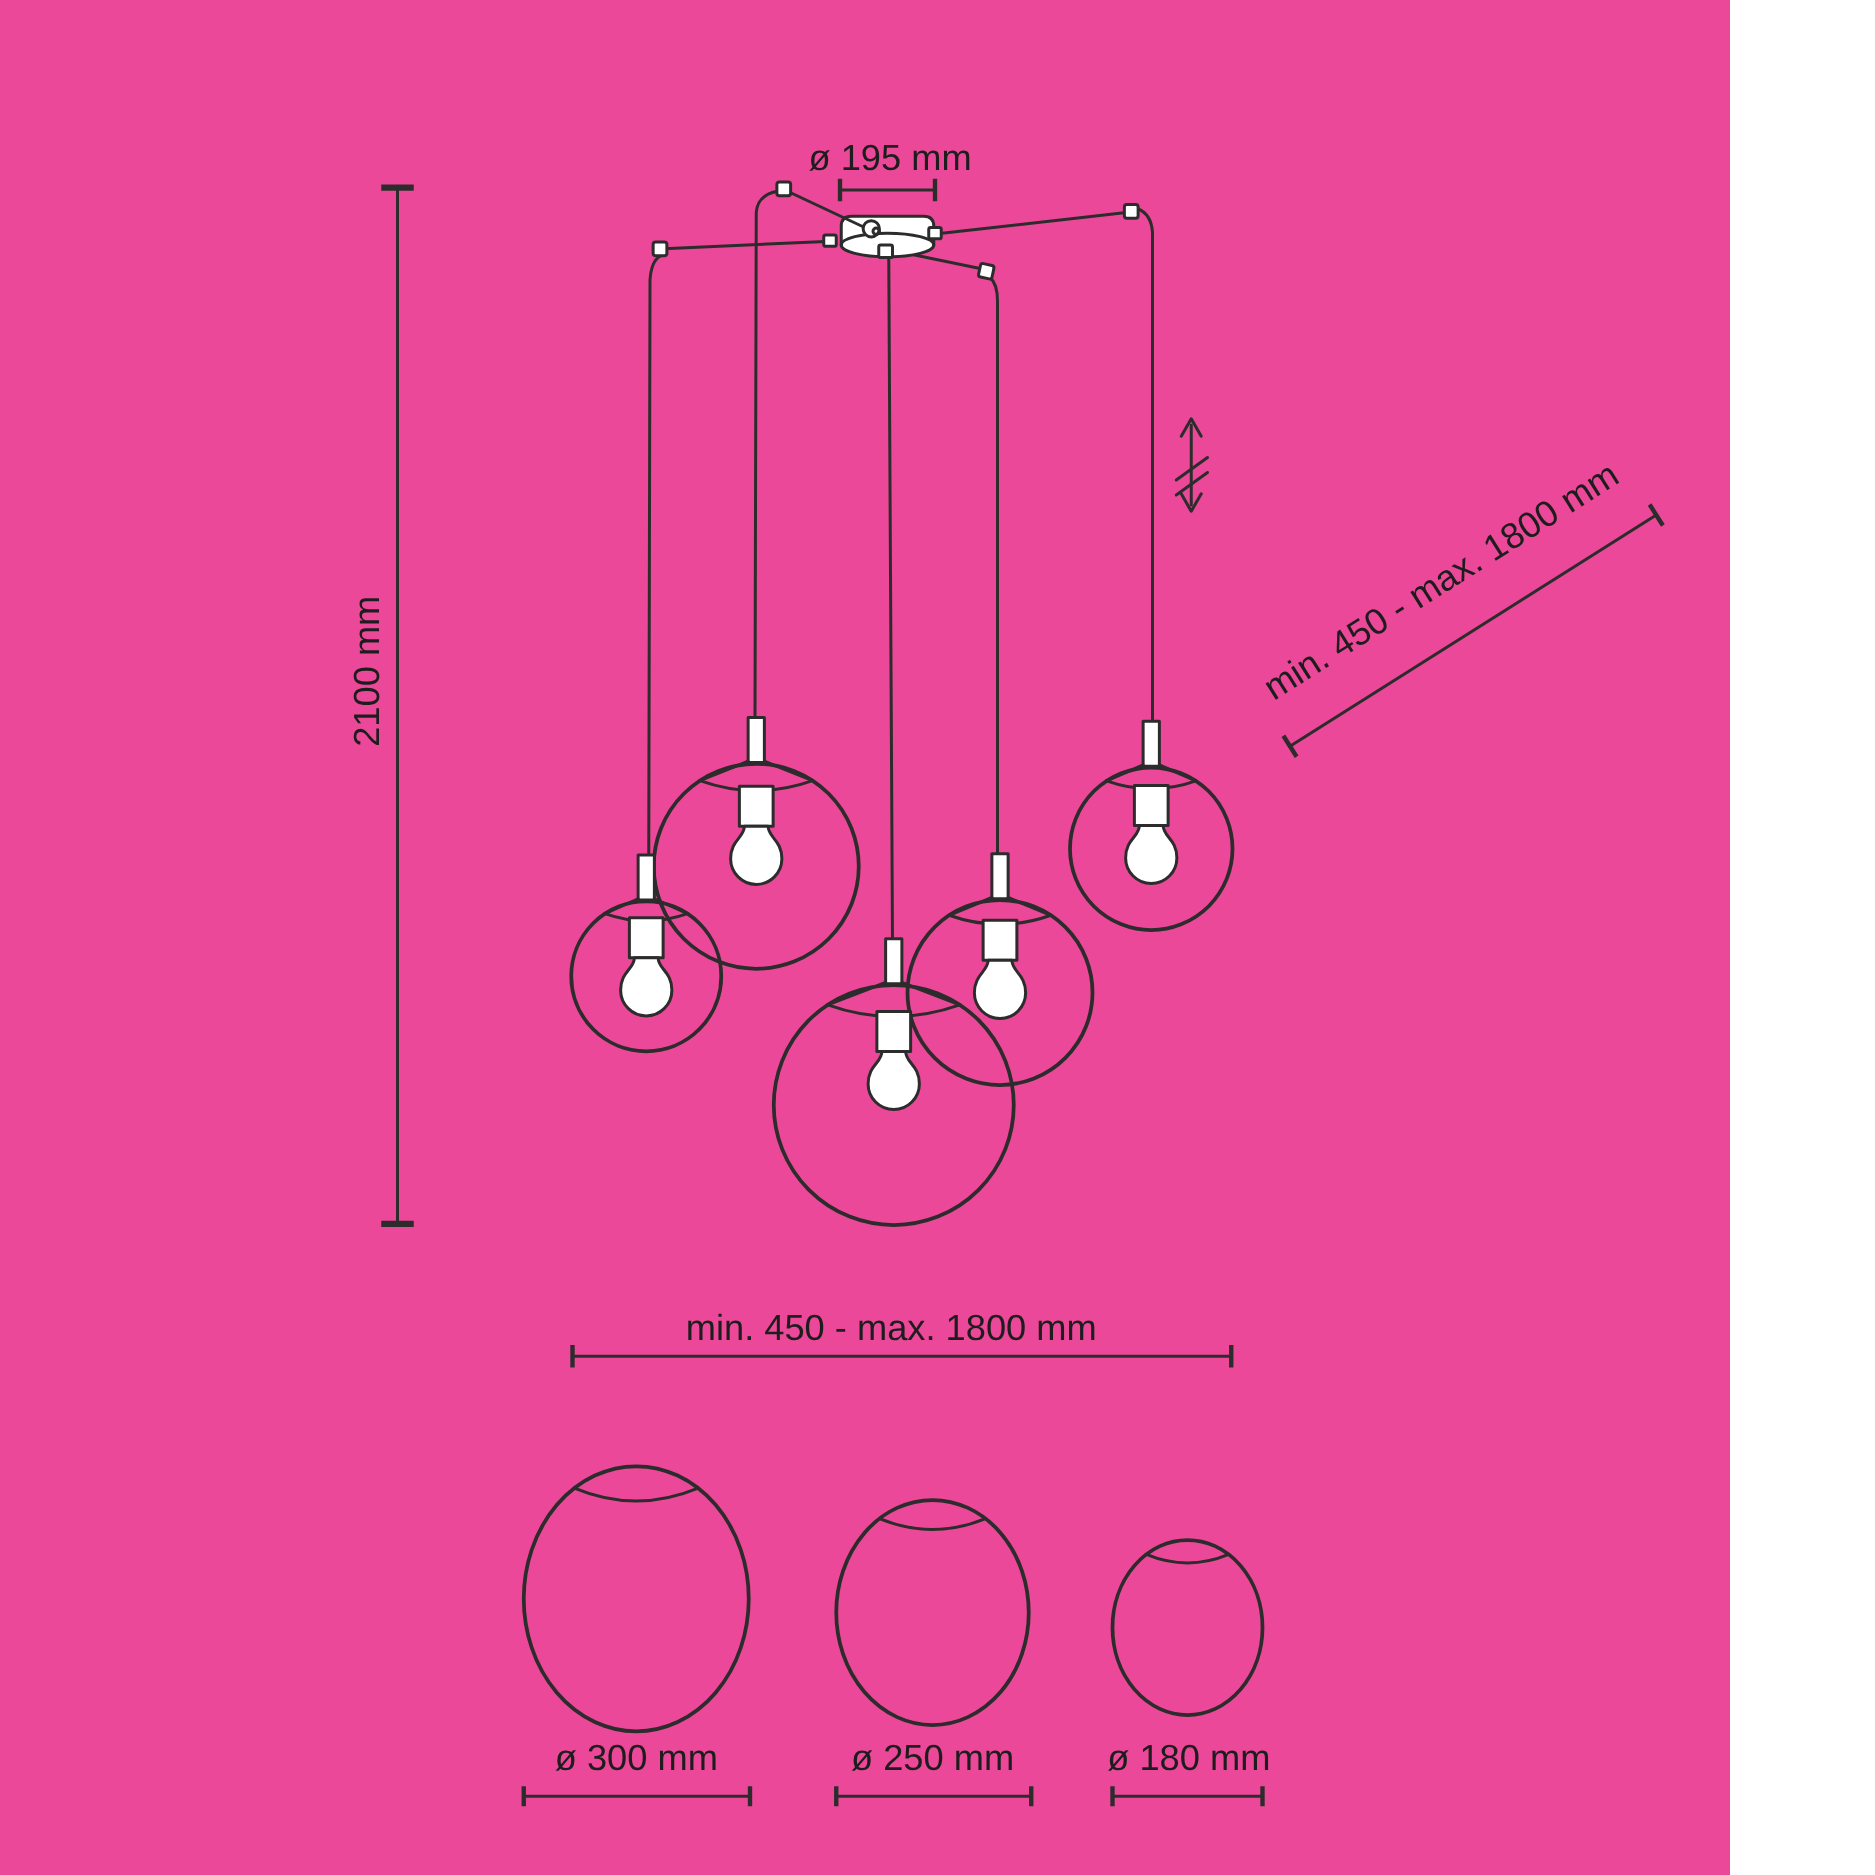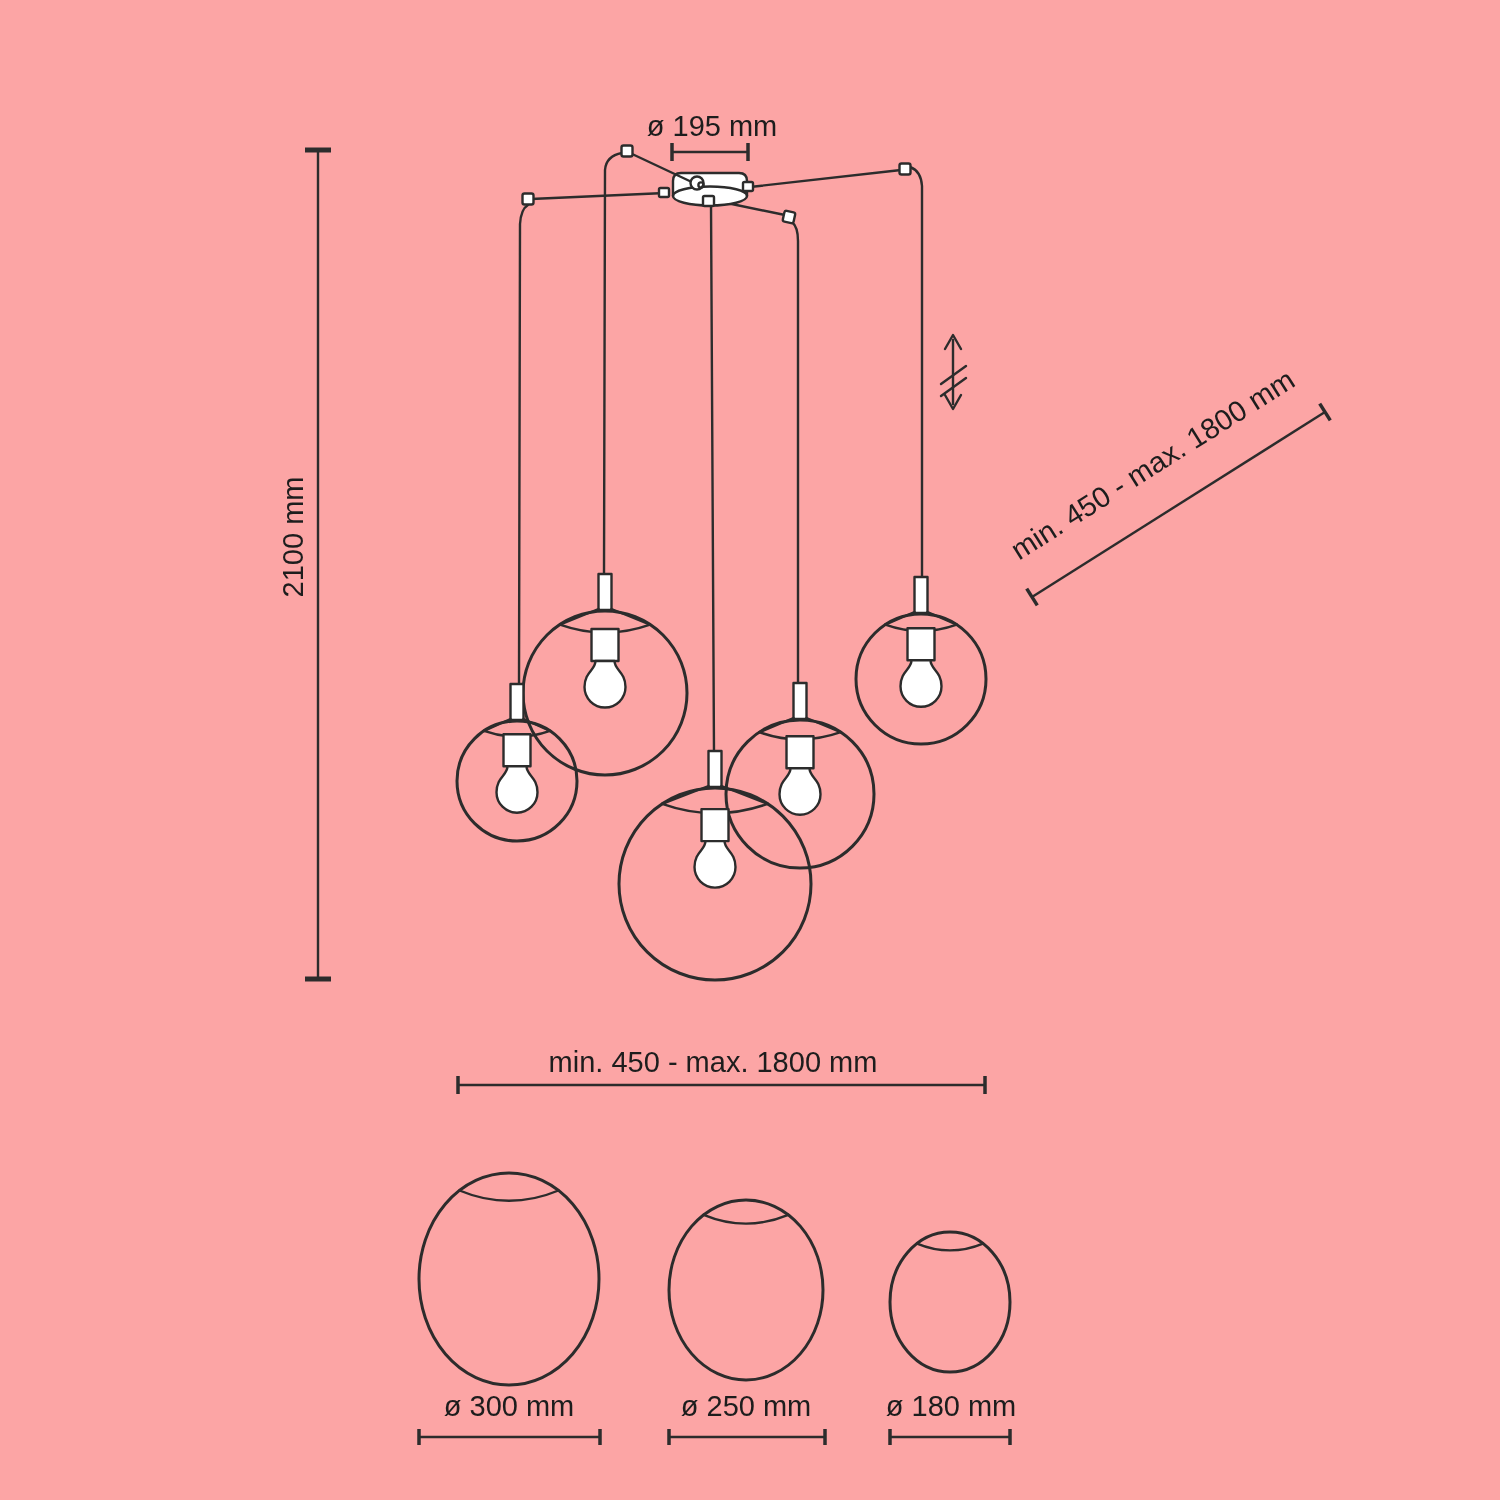--- a/index.html
+++ b/index.html
@@ -1,16 +1,16 @@
 <!DOCTYPE html>
 <html><head>
 <meta charset="utf-8">
 <style>
   html,body{margin:0;padding:0;background:#ffffff;}
-  .canvas{position:relative;width:1500px;height:1500px;background:#fca5a5;overflow:hidden;}
+  .canvas{position:relative;width:1384px;height:1500px;background:#ec4899;overflow:hidden;}
   svg{display:block;}
   text{font-family:"Liberation Sans","DejaVu Sans",sans-serif;fill:#1d1d1d;}
   .lbl{font-size:29px;letter-spacing:0px;}
   .outline{fill:none;stroke:#2c2c2c;stroke-width:3;stroke-linejoin:round;stroke-linecap:round;}
   .thin{fill:none;stroke:#2c2c2c;stroke-width:2.4;stroke-linejoin:round;stroke-linecap:round;}
   .cord{fill:none;stroke:#2c2c2c;stroke-width:2.4;stroke-linecap:round;}
   .whitefill{fill:#ffffff;stroke:#2c2c2c;stroke-width:2.4;stroke-linejoin:round;}
   .dim{stroke:#2c2c2c;stroke-width:2.4;fill:none;}
   .tick{stroke:#2c2c2c;stroke-width:3.5;fill:none;}
   .tick-heavy{stroke:#2c2c2c;stroke-width:5;fill:none;}

